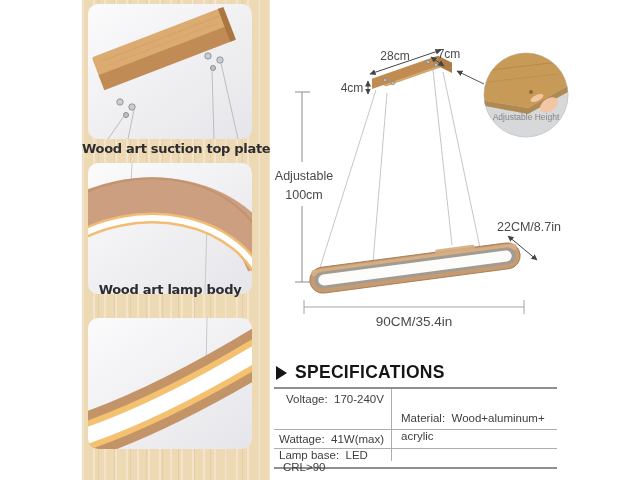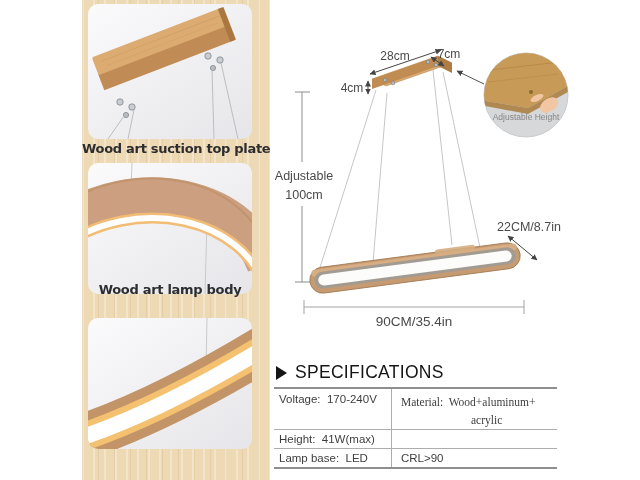--- a/index.html
+++ b/index.html
@@ -24,37 +24,37 @@
   .diagram-svg{position:absolute;left:0;top:0;width:640px;height:480px;}
   .dim-t{font:12px "Liberation Sans",sans-serif;fill:#4a4a4a;}
   .dim-t2{font:12.5px "Liberation Sans",sans-serif;fill:#4a4a4a;}
   .dim-t3{font:13.5px "Liberation Sans",sans-serif;fill:#4a4a4a;}
   .inset-t{font:8.5px "Liberation Sans",sans-serif;fill:#858585;}
 
   
   .spec-head{position:absolute;left:276px;top:362px;display:flex;align-items:center;gap:8px;}
   .spec-tri{width:0;height:0;border-left:11px solid #151515;
     border-top:7px solid transparent;border-bottom:7px solid transparent;}
-  .spec-title{font-size:17.5px;font-weight:normal;letter-spacing:.3px;color:#151515;white-space:nowrap;}
+  .spec-title{font-size:17.5px;font-weight:bold;letter-spacing:.3px;color:#151515;white-space:nowrap;}
   .spec-table{position:absolute;left:274px;top:387px;width:283px;
     border-top:2px solid #8f8f8f;border-bottom:2px solid #8f8f8f;
     font-size:11.5px;color:#3e3e3e;}
   .spec-row{display:flex;border-bottom:1px solid #adadad;}
-  .spec-row:last-child{border-bottom:none;}
-  .spec-c1{width:118px;border-right:1px solid #adadad;padding-left:5px;box-sizing:border-box;}
+  .spec-row:last-child{border-bottom:none;flex-direction:column;}
+  .spec-c1{width:118px;border-right:1px solid #adadad;padding-left:5px;box-sizing:border-box;text-align:center;}
   .spec-c2{flex:1;padding-left:9px;}
   .spec-row.r1{height:40px;}
   .spec-row.r1 .spec-c1{padding-top:4px;}
-  .spec-row.r1 .spec-c2{padding-top:4px;line-height:18px;font-family:Liberation Serif, serif;}
+  .spec-row.r1 .spec-c2{padding-top:20px;line-height:18px;}
   .spec-row.r2{height:18px;}
   .spec-row.r3{height:18px;}
   .spec-row.r2 .spec-c1,.spec-row.r2 .spec-c2,
   .spec-row.r3 .spec-c1,.spec-row.r3 .spec-c2{display:flex;align-items:center;}
   .spec-cell-text{white-space:pre;}
-  .spec-line2{display:block;margin-left:70px;white-space:pre;}
+  .spec-line2{display:block;white-space:pre;}
 </style>
 </head>
 <body>
 
 <div class="stage">
 
   <div class="wood-col">
 
     <div class="photo-panel" style="top:4px;height:135px;">
       <svg width="164" height="135" viewBox="0 0 164 135">
@@ -199,21 +199,21 @@
       <div class="spec-c1">
         <span class="spec-cell-text">Voltage:  170-240V</span>
       </div>
       <div class="spec-c2">
         <span class="spec-cell-text">Material:  Wood+aluminum+</span>
         <span class="spec-line2">acrylic</span>
       </div>
     </div>
     <div class="spec-row r2">
       <div class="spec-c1">
-        <span class="spec-cell-text">Height:  41W(max)</span>
+        <span class="spec-cell-text">Wattage:  41W(max)</span>
       </div>
     </div>
     <div class="spec-row r3">
       <div class="spec-c1">
         <span class="spec-cell-text">Lamp base:  LED</span>
       </div>
       <div class="spec-c2">
         <span class="spec-cell-text">CRL&gt;90</span>
       </div>
     </div>

